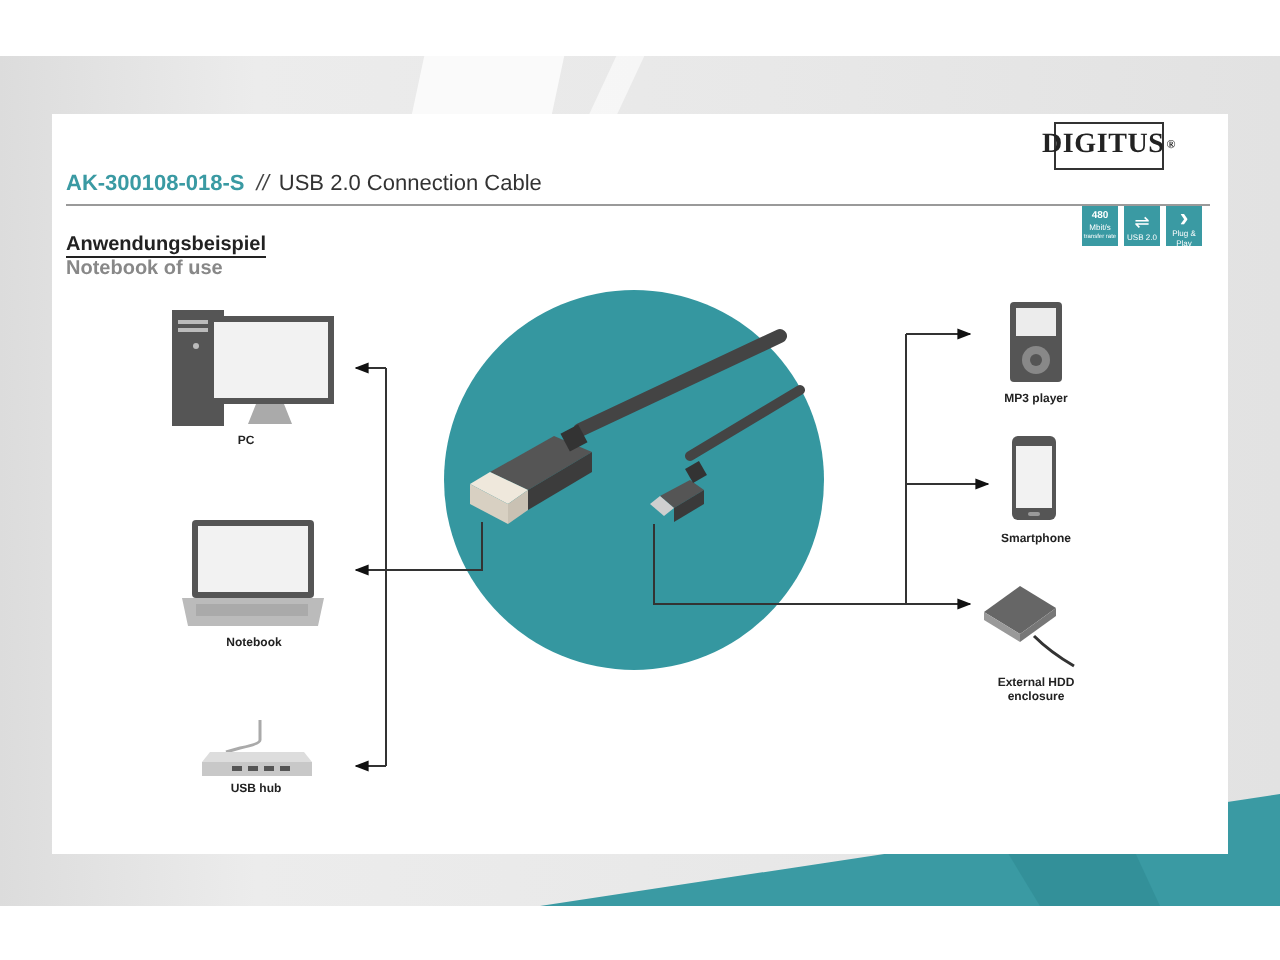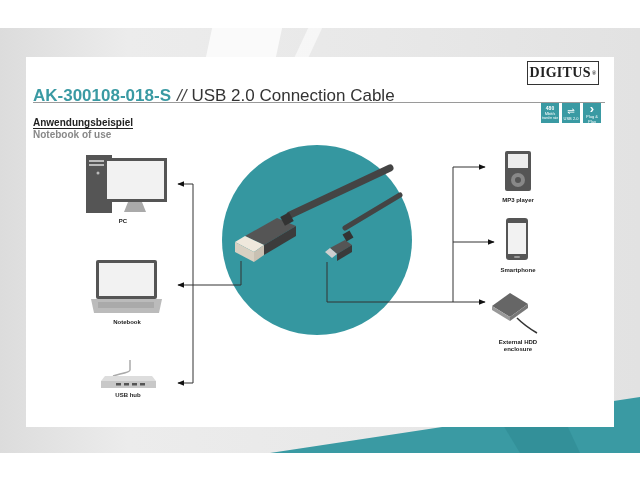--- a/index.html
+++ b/index.html
@@ -23,31 +23,31 @@
   }
   .teal-band {
     position: absolute; left: 0; top: 0; width: 640px; height: 480px;
     pointer-events: none;
   }
   .card {
     position: absolute; left: 26px; top: 57px; width: 588px; height: 370px;
     background: #ffffff;
   }
   .logo {
-    position: absolute; left: 527px; top: 61px; width: 72px; height: 24px;
+    position: absolute; left: 527px; top: 61px; width: 55px; height: 24px;
     border: 1.5px solid #333; box-sizing: border-box;
     font-family: "Liberation Serif", serif; font-weight: bold; font-size: 14px;
     color: #222; display: flex; align-items: center; justify-content: center;
     letter-spacing: 0.3px; background: #fff;
   }
   .logo sup { font-size: 6px; margin-left: 1px; }
   .title-row {
     position: absolute; left: 33px; top: 86px; width: 572px; height: 14px;
     border-bottom: 1px solid #9a9a9a; padding-bottom: 2px;
-    font-size: 17px; white-space: nowrap;
+    font-size: 11px; white-space: nowrap;
   }
   .sku { color: #3a9aa3; font-weight: bold; }
   .sep { color: #444; margin: 0 5px 0 6px; font-style: italic; }
   .product { color: #333; }
   .badges {
     position: absolute; left: 541px; top: 103px; display: flex; gap: 3px;
   }
   .badge {
     width: 18px; height: 20px; background: #3a9aa3; color: #fff;
     font-size: 4px; display: flex; flex-direction: column; align-items: center;

